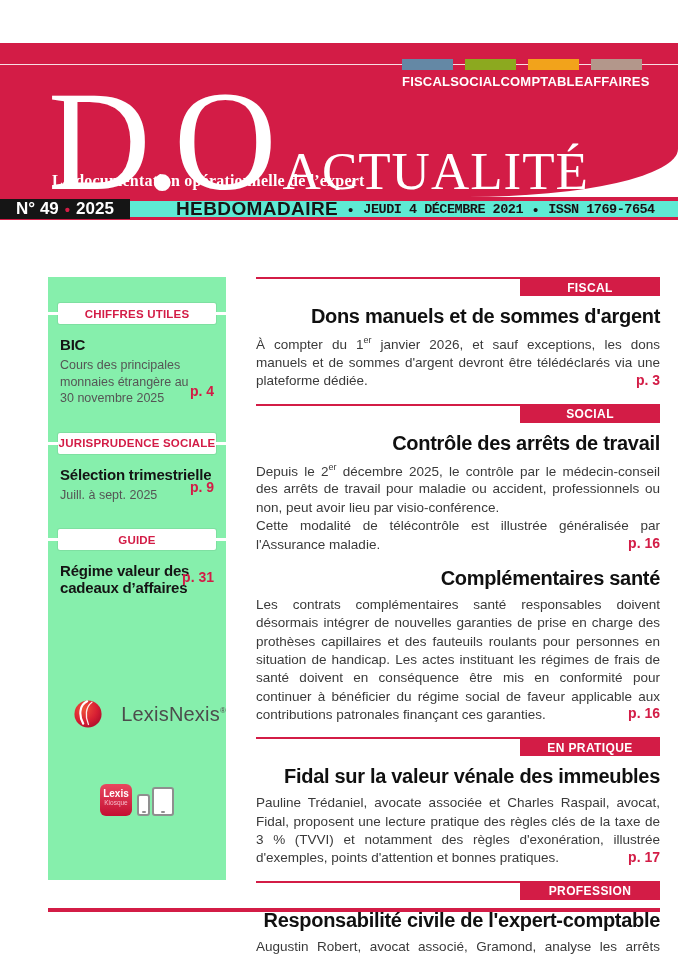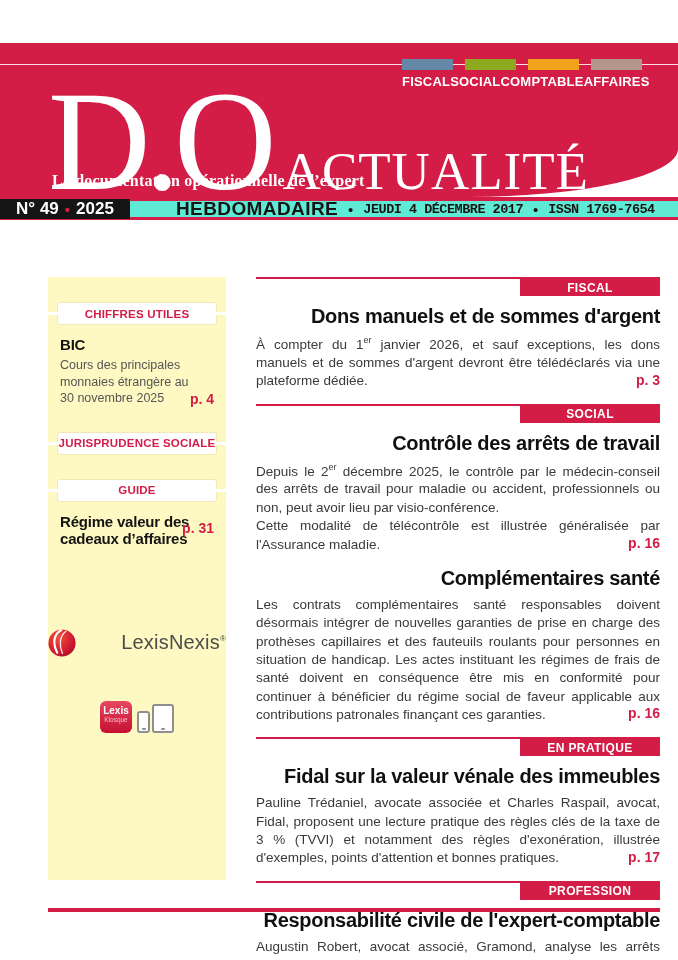--- a/index.html
+++ b/index.html
@@ -28,34 +28,34 @@
   .issue-box .sep { color:#d31c46; font-size:15px; }
   .issue-info { display:flex; align-items:center; gap:10px; margin-left:46px; color:#161616; }
   .issue-info .freq { font-weight:bold; font-size:19px; letter-spacing:.4px; }
   .issue-info .bullet { font-size:15px; }
   .issue-info .mono { font-family:"Liberation Mono", monospace; font-weight:bold; font-size:13.5px; letter-spacing:-.5px; }
 
   
   .content { position:relative; height:726px; background:#fff; }
 
   
-  .sidebar { position:absolute; left:48px; top:57px; width:178px; height:603px; background:#fef9c3; }
+  .sidebar { position:absolute; left:48px; top:57px; width:178px; height:603px; background:#86efac; }
   .sb-header { position:relative; margin:26px 10px 12px; height:21px; background:#fff; border-radius:2px; box-shadow:0 0 0 1px rgba(0,0,0,.06); display:flex; align-items:center; justify-content:center; color:#d31c46; font-weight:bold; font-size:11.5px; letter-spacing:.2px; }
   .sb-header::before, .sb-header::after { content:""; position:absolute; top:9px; width:10px; height:3px; background:#fff; }
   .sb-header::before { left:-10px; } .sb-header::after { right:-10px; }
   .sb-item { position:relative; margin:0 12px 26px; }
   .sb-title { font-weight:bold; font-size:15px; color:#141414; letter-spacing:-.2px; margin-bottom:4px; }
   .sb-desc { font-size:12.5px; color:#555; line-height:1.32; max-width:132px; }
-  .sb-page { position:absolute; right:0; bottom:0; color:#d31c46; font-weight:bold; font-size:14px; }
+  .sb-page { position:absolute; right:0; bottom:8px; color:#d31c46; font-weight:bold; font-size:14px; }
   .sb-item.no-desc .sb-page { bottom:11px; }
 
-  .publisher { margin-top:82px; display:flex; align-items:center; justify-content:space-between; gap:19px; }
+  .publisher { margin-top:104px; display:flex; align-items:center; justify-content:flex-end; gap:19px; }
   .ln-word { color:#4c4c4c; font-size:20px; letter-spacing:.2px; }
   .ln-reg { color:#4c4c4c; font-size:8px; vertical-align:super; }
-  .app-row { margin-top:44px; display:flex; align-items:flex-end; justify-content:center; gap:2px; }
+  .app-row { margin-top:56px; display:flex; align-items:flex-end; justify-content:center; gap:2px; }
   .kiosque { width:32px; height:32px; border-radius:6px; background:linear-gradient(#e8485f, #c40f33); color:#fff; text-align:center; padding-top:5px; }
   .kiosque .l1 { font-size:10px; font-weight:bold; line-height:10px; }
   .kiosque .l2 { font-size:6.5px; color:#f6bccb; line-height:8px; }
   .device { border:2px solid #8f8f8f; background:#fff; border-radius:3px; position:relative; }
   .phone { width:13px; height:22px; margin-left:3px; }
   .tablet { width:22px; height:29px; }
   .device::after { content:""; position:absolute; bottom:1px; left:50%; transform:translateX(-50%); width:4px; height:2px; background:#8f8f8f; border-radius:1px; }
 
   
   .main { position:absolute; left:256px; top:57px; width:404px; }
@@ -107,39 +107,44 @@
   <div class="rule"></div>
   <div class="issue-bar">
     <div class="issue-box">
       <span>N° 49</span>
       <span class="sep">•</span>
       <span>2025</span>
     </div>
     <div class="issue-info">
       <span class="freq">HEBDOMADAIRE</span>
       <span class="bullet">•</span>
-      <span class="mono">JEUDI 4 DÉCEMBRE 2017</span>
+      <span class="mono">JEUDI 4 DÉCEMBRE 2021</span>
       <span class="bullet">•</span>
       <span class="mono">ISSN 1769-7654</span>
     </div>
   </div>
   <div class="rule thin"></div>
 
   <div class="content">
 
     <aside class="sidebar">
 
       <div class="sb-header">CHIFFRES UTILES</div>
       <div class="sb-item">
         <div class="sb-title">BIC</div>
         <div class="sb-desc">Cours des principales monnaies étrangère au 30 novembre 2025</div>
         <span class="sb-page">p. 4</span>
       </div>
 
       <div class="sb-header">JURISPRUDENCE SOCIALE</div>
+      <div class="sb-item">
+        <div class="sb-title">Sélection trimestrielle</div>
+        <div class="sb-desc">Juill. à sept. 2025</div>
+        <span class="sb-page">p. 9</span>
+      </div>
 
       <div class="sb-header">GUIDE</div>
       <div class="sb-item no-desc">
         <div class="sb-title" style="max-width:140px;">Régime valeur des cadeaux d’affaires</div>
         <span class="sb-page">p. 31</span>
       </div>
 
       <div class="publisher">
         <svg width="28" height="28" viewBox="0 0 32 32">
           <defs>

